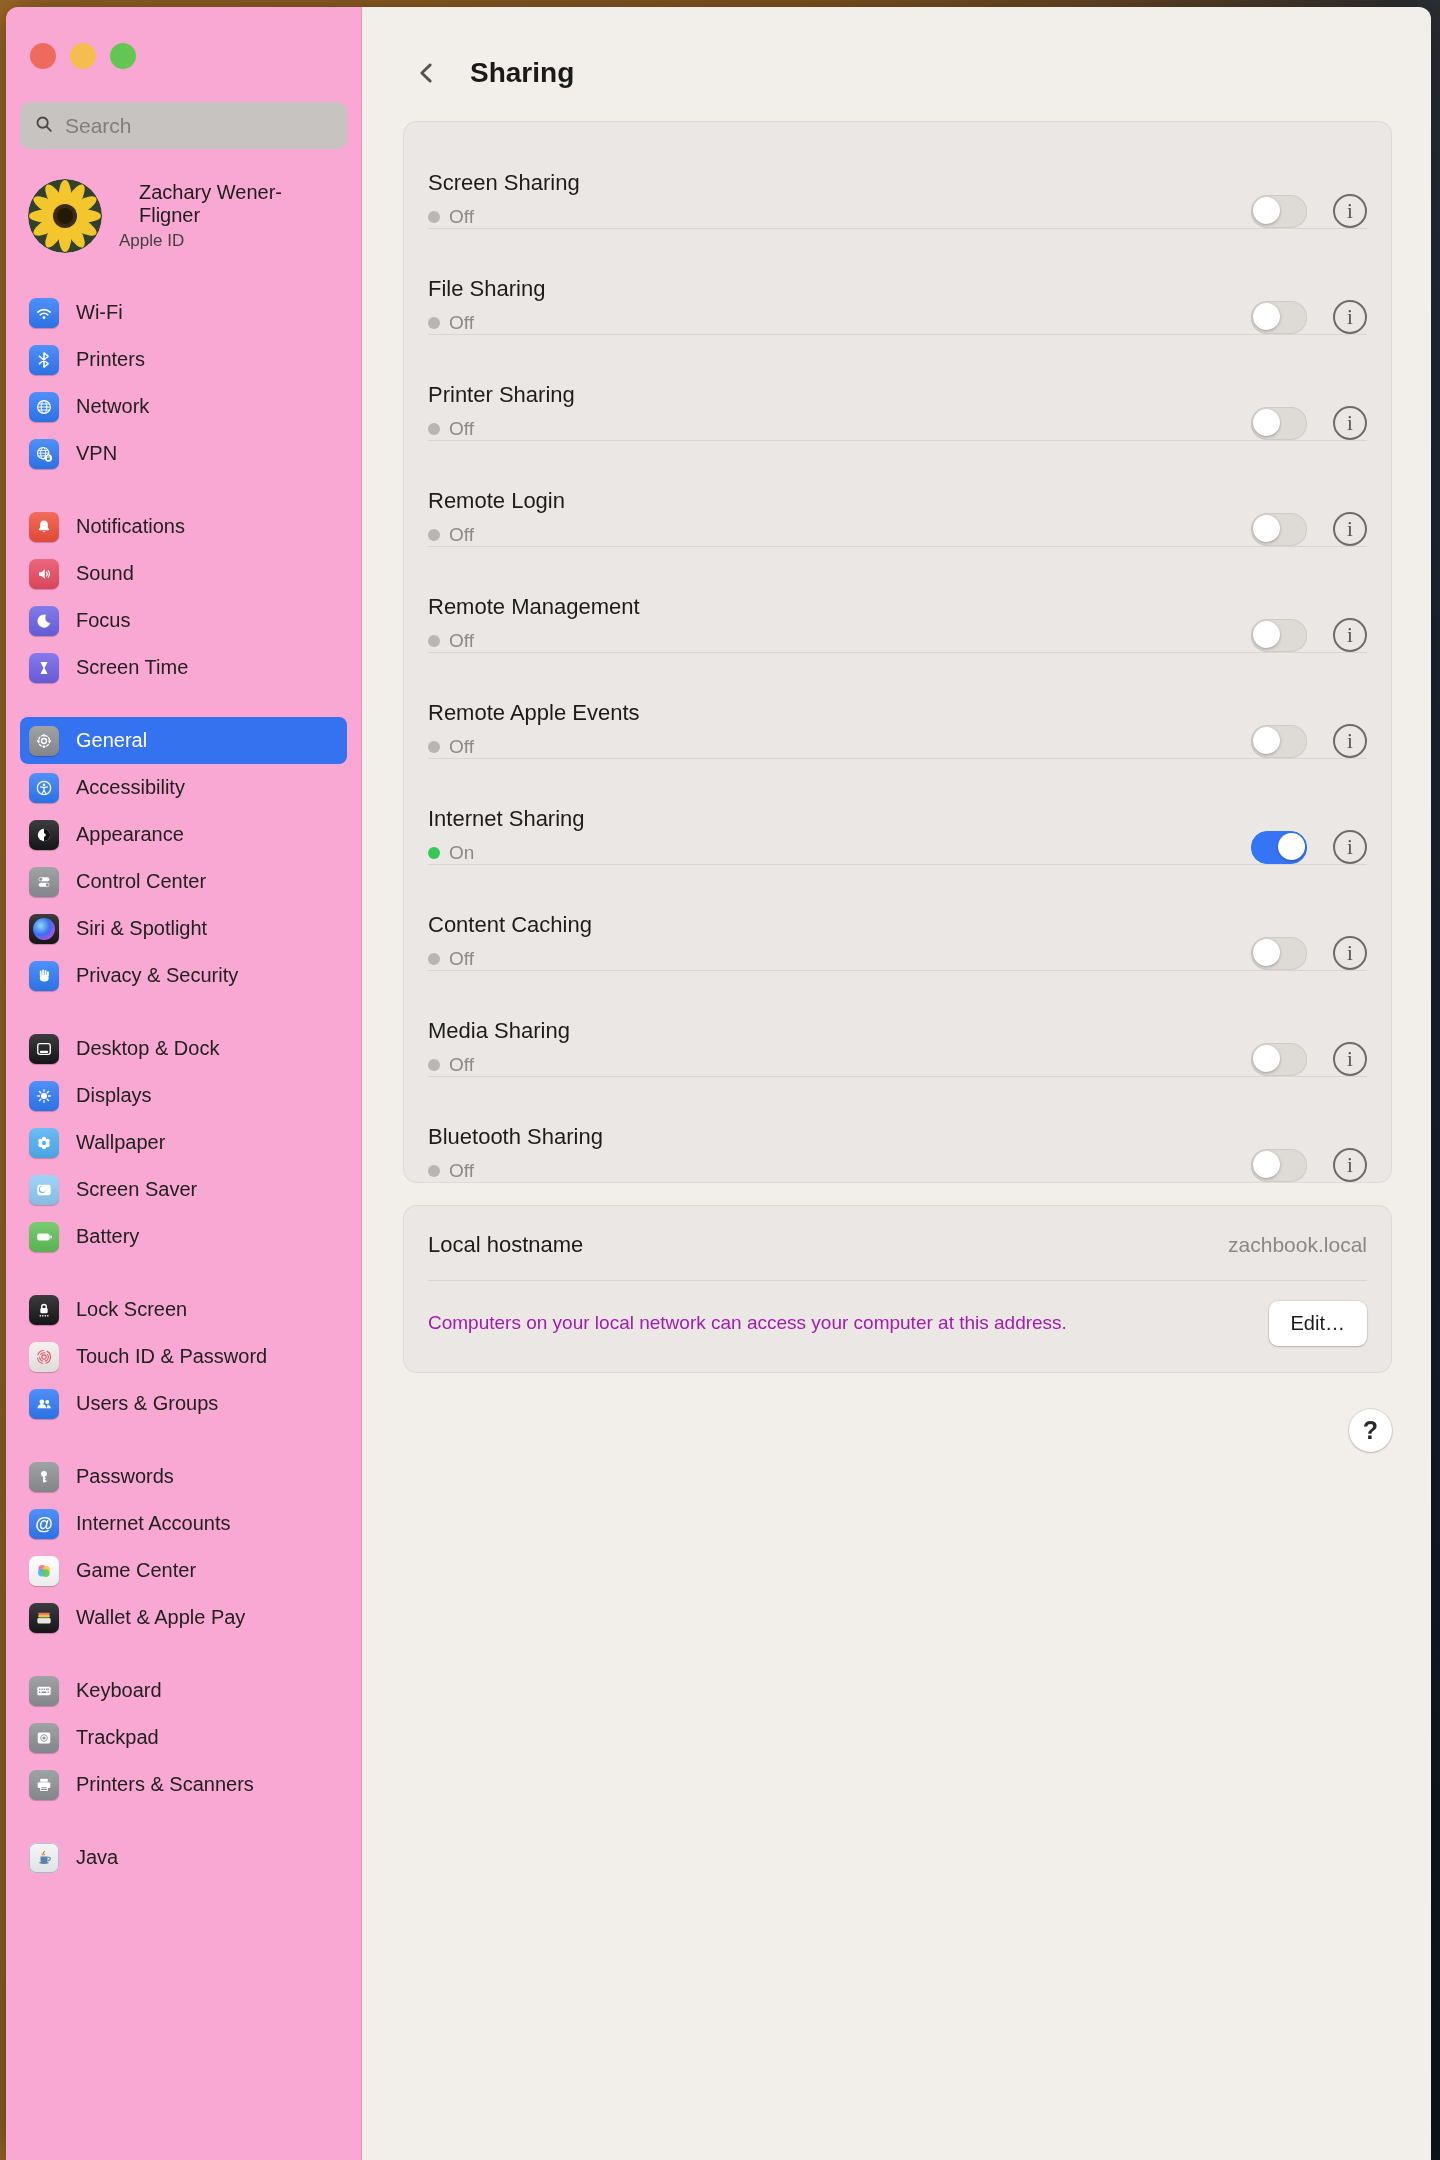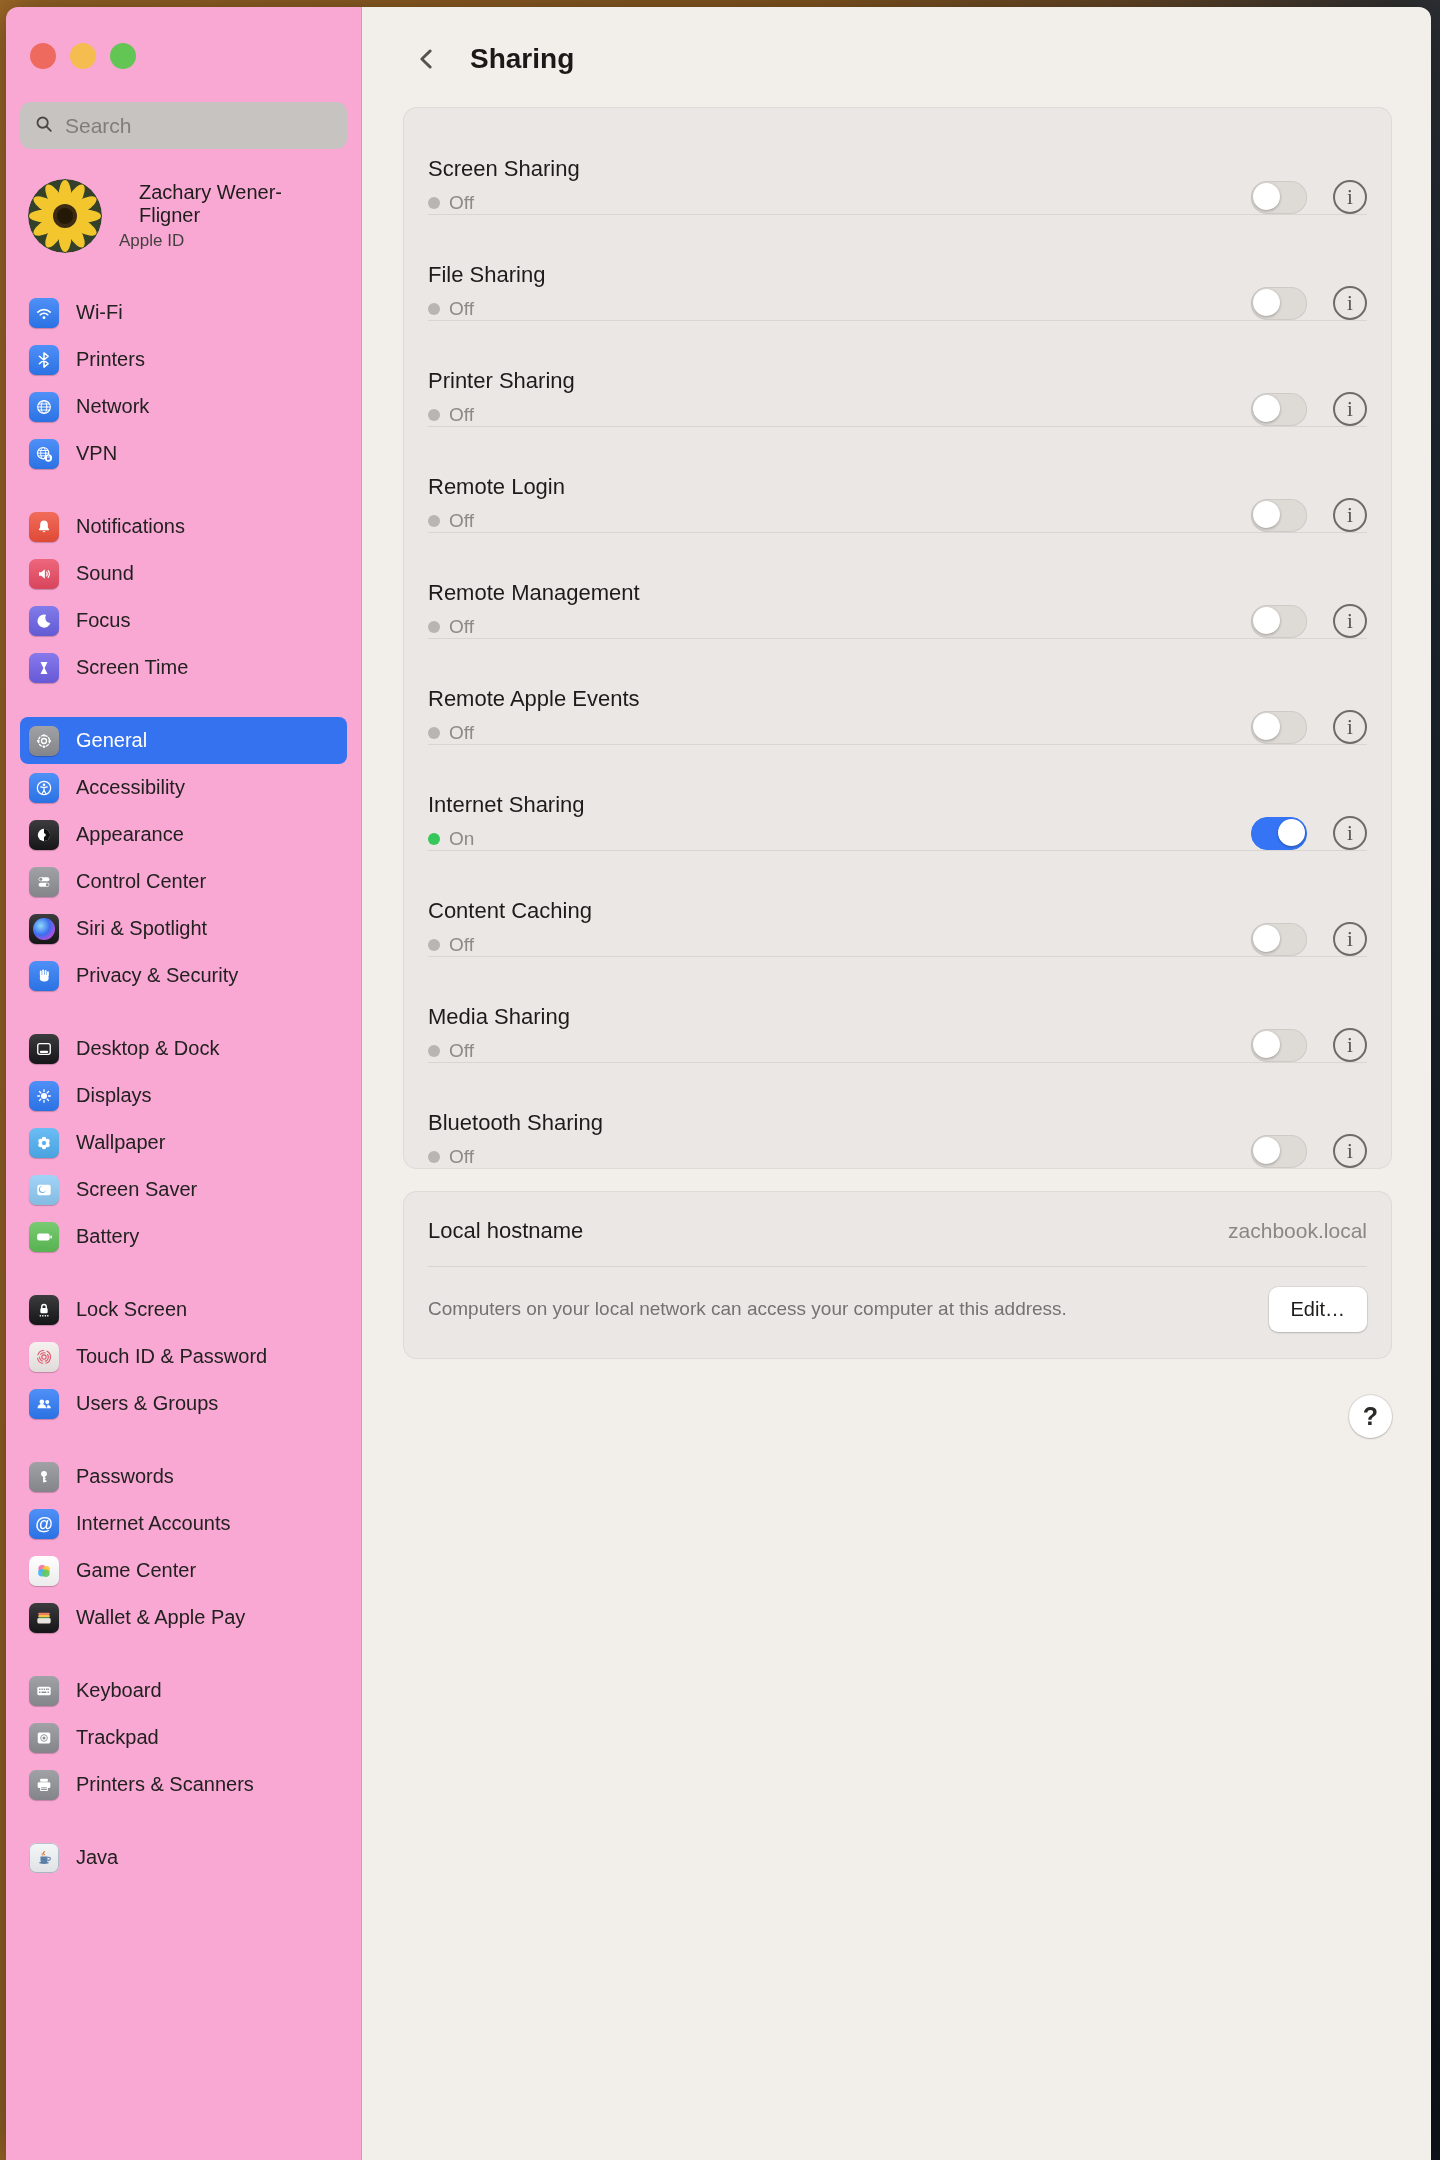--- a/index.html
+++ b/index.html
@@ -48,21 +48,21 @@
     box-shadow:0 1px 1px rgba(0,0,0,.22);font-size:19px;line-height:1;
   }
   .tile svg{display:block;}
   .siri-orb{width:22px;height:22px;border-radius:50%;
     background:radial-gradient(circle at 35% 35%,#8fd9f8,#3b6ef0 45%,#b44fe0 75%,#23a35a);}
   
   .content{
     flex:1;background:#f2eeea;box-sizing:border-box;
     padding:0 39px 0 41px;position:relative;
   }
-  header{display:flex;align-items:center;padding-top:30px;height:44px;}
+  header{display:flex;align-items:center;padding-top:44px;height:44px;}
   .back{margin-left:11px;margin-right:30px;display:flex;align-items:center;}
   h1{font-size:28px;font-weight:700;color:#1b1a18;margin:0;}
   .card{
     background:#ebe7e4;border:1px solid rgba(0,0,0,.055);
     border-radius:14px;box-sizing:border-box;
   }
   #services-card{margin-top:26px;}
   .svc{display:flex;align-items:flex-end;height:106px;padding:0 24px;position:relative;}
   .svc + .svc::before{
     content:'';position:absolute;top:0;left:24px;right:24px;height:1px;background:#d9d5d2;
@@ -89,21 +89,21 @@
   }
   .info-i{font-family:"Liberation Serif","DejaVu Serif",serif;font-size:21px;color:#56524f;}
   .hostcard{margin-top:22px;}
   .host-row{
     display:flex;justify-content:space-between;align-items:center;
     padding:26px 24px 22px 24px;font-size:22px;color:#1d1c1a;
   }
   .host-value{color:#8b8784;font-size:21px;}
   .hdivider{height:1px;background:#d9d5d2;margin:0 24px;}
   .host-desc-row{display:flex;align-items:center;padding:20px 24px 26px 24px;}
-  .host-desc{font-size:19px;color:#737373;line-height:1.48;margin:0;max-width:655px;}
+  .host-desc{font-size:19px;color:#a21caf;line-height:1.48;margin:0;max-width:655px;}
   .edit-btn{
     margin-left:auto;background:#fff;border:none;border-radius:9px;
     padding:11px 22px;font-size:20px;color:#1d1c1a;
     box-shadow:0 0 0 1px rgba(0,0,0,.06),0 1px 2px rgba(0,0,0,.18);
     font-family:inherit;
   }
   .help-row{display:flex;justify-content:flex-end;margin-top:36px;}
   .help{
     width:43px;height:43px;border-radius:50%;background:#fff;border:none;
     box-shadow:0 0 0 1px rgba(0,0,0,.09),0 1px 2px rgba(0,0,0,.16);

